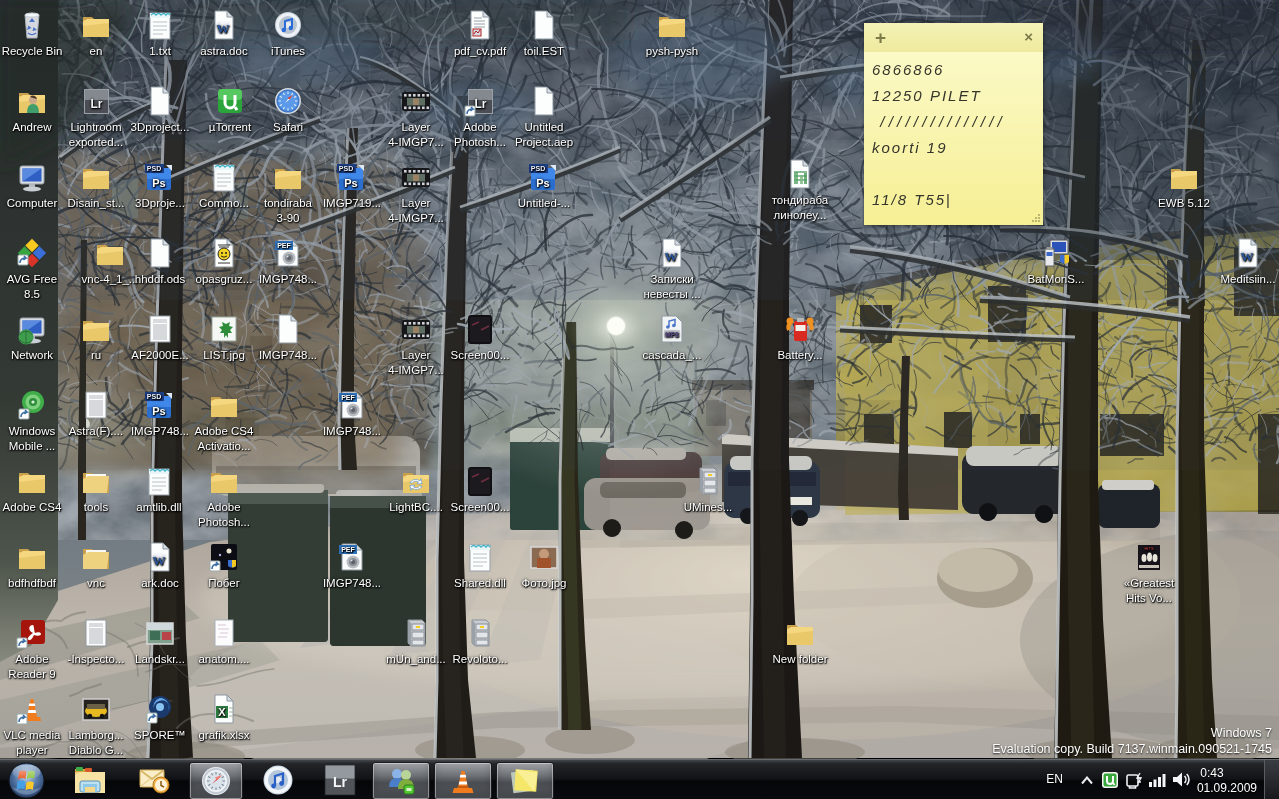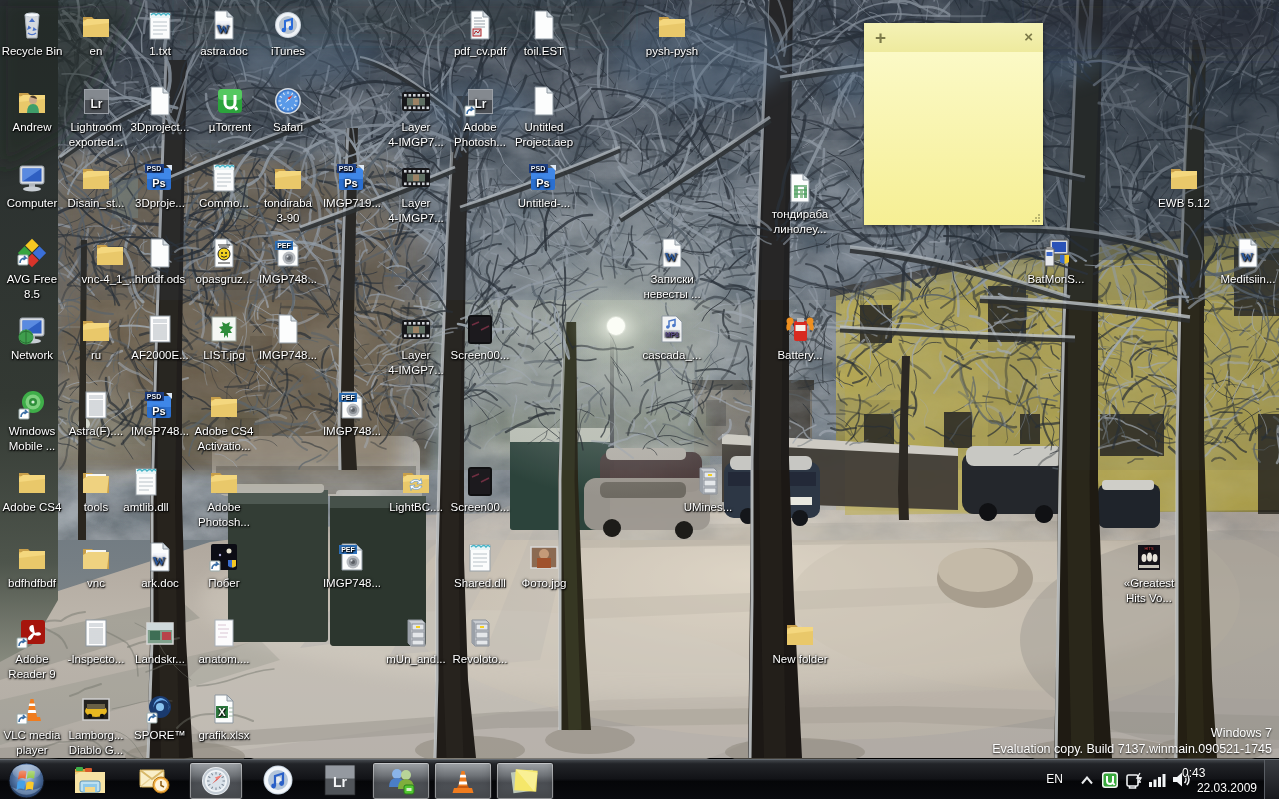--- a/index.html
+++ b/index.html
@@ -624,21 +624,21 @@
       <rect x="13" y="13.5" width="6" height="6.5" fill="#9c8265"></rect>
     </svg>Layer<br>4-IMGP7...</div>
 <div class="ic" style="left:506px;top:161px"><svg width="32" height="32" viewBox="0 0 32 32">
       <rect x="3" y="7" width="24" height="22" rx="2" fill="#2a6fd0"></rect>
       <rect x="3" y="7" width="24" height="11" fill="#3f87e8"></rect>
       <path d="M22,4 h6 v6 z" fill="#dfe9f5"></path>
       <rect x="1" y="3" width="19" height="9" fill="#1d3f86"></rect>
       <text x="10" y="10" font-size="7" font-weight="bold" fill="#eaf1fa" text-anchor="middle">PSD</text>
       <text x="15" y="26" font-size="11" font-weight="bold" fill="#fff" text-anchor="middle">Ps</text>
     </svg>Untitled-...</div>
-<div class="ic" style="left:762px;top:172px"><svg width="32" height="32" viewBox="0 0 32 32">
+<div class="ic" style="left:762px;top:158px"><svg width="32" height="32" viewBox="0 0 32 32">
       <path d="M7,2 h12 l6,6 v22 h-18 z" fill="#fcfdfd" stroke="#8d97a0" stroke-width="1"></path>
       <path d="M19,2 l6,6 h-6 z" fill="#d6dde2" stroke="#8d97a0" stroke-width="1"></path>
       <g stroke="#3e9150" stroke-width="1.2">
         <path d="M10,14 h13"></path>
         <path d="M10,18 h13"></path>
         <path d="M10,22 h13"></path>
       </g>
       <rect x="10" y="14" width="4" height="12" fill="#59a56a" opacity=".8"></rect>
       <rect x="16" y="17" width="3" height="9" fill="#7ab77f" opacity=".8"></rect>
       <rect x="20" y="15" width="3" height="11" fill="#4b9b5e" opacity=".8"></rect>
@@ -840,21 +840,21 @@
       <path d="M3,8 h9 l3,3 h14 v17 h-26 z" fill="#c89f4a"></path>
       <path d="M3,11 h26 v17 h-26 z" fill="#e9c25e"></path>
       <path d="M3,13 l4,-3 h22 l0,18 h-26 z" fill="#f4d77e"></path>
       <path d="M3,28 h26 l0,-14 -26,3 z" fill="#e8c668" opacity=".9"></path>
     </svg>Adobe CS4</div>
 <div class="ic" style="left:58px;top:465px"><svg width="32" height="32" viewBox="0 0 32 32">
       <path d="M3,8 h9 l3,3 h14 v17 h-26 z" fill="#c89f4a"></path>
       <rect x="6" y="9" width="20" height="18" fill="#f7f7f4"></rect>
       <path d="M3,14 l5,-3 h21 l-2,17 h-24 z" fill="#efd280"></path>
     </svg>tools</div>
-<div class="ic" style="left:108px;top:465px"><svg width="32" height="32" viewBox="0 0 32 32">
+<div class="ic" style="left:121px;top:465px"><svg width="32" height="32" viewBox="0 0 32 32">
       <rect x="6" y="4" width="20" height="26" fill="#fbfcfc" stroke="#98a1a8"></rect>
       <path d="M6,4 h20 v5 h-20 z" fill="#e8f4f6"></path>
       <path d="M7,6 q3,-3 5,0 q3,-3 5,0 q3,-3 5,0 q2,-3 4,0" stroke="#45b3c6" fill="none" stroke-width="1.4"></path>
       <g stroke="#b9c2c8" stroke-width="1">
         <path d="M9,13 h14"></path>
         <path d="M9,17 h14"></path>
         <path d="M9,21 h14"></path>
         <path d="M9,25 h10"></path>
       </g>
     </svg>amtlib.dll</div>
@@ -1042,20 +1042,21 @@
         <path d="M21,19 h4"></path>
         <path d="M21,23 h4"></path>
       </g>
     </svg>grafik.xlsx</div>
 <div id="note">
     <div id="ntop">
       <span class="pl">+</span>
       <span class="cr">×</span>
     </div>
     <div id="nbody"></div>
+<div id="ntext">6866866<br>12250 PILET<br><span style="letter-spacing:4.2px">&nbsp;///////////////</span><br>koorti 19<br>&nbsp;<br>11/8 T55<span style="font-style:normal">|</span></div>
 <div style="position:absolute;right:3px;bottom:3px;width:8px;height:8px;opacity:.55;background:radial-gradient(circle at 1px 7px,#8a8850 1px,transparent 1.3px),radial-gradient(circle at 4px 4px,#8a8850 1px,transparent 1.3px),radial-gradient(circle at 7px 1px,#8a8850 1px,transparent 1.3px),radial-gradient(circle at 4px 7px,#8a8850 1px,transparent 1.3px),radial-gradient(circle at 7px 4px,#8a8850 1px,transparent 1.3px),radial-gradient(circle at 7px 7px,#8a8850 1px,transparent 1.3px)"></div>
   </div>
 <div id="evals">Windows 7<br>Evaluation copy. Build 7137.winmain.090521-1745</div>
 <div id="bar">
 <svg style="position:absolute;left:8px;top:2px" width="37" height="37" viewBox="0 0 37 37">
 <defs>
         <radialGradient id="orbg" cx=".5" cy=".4" r=".65">
 <stop offset="0" stop-color="#b8d0e8"></stop>
           <stop offset=".5" stop-color="#5578a8"></stop>
           <stop offset="1" stop-color="#1e3458"></stop>
@@ -1187,15 +1188,15 @@
         <rect x="0" y="9" width="3" height="5"></rect>
         <rect x="4.5" y="6.5" width="3" height="7.5"></rect>
         <rect x="9" y="4" width="3" height="10"></rect>
         <rect x="13.5" y="1" width="3" height="13"></rect>
       </g>
 </svg>
 <svg style="position:absolute;right:89px;top:12px" width="17" height="15" viewBox="0 0 17 15">
 <path d="M0,5 h4 l5,-4.5 v14 l-5,-4.5 h-4 z" fill="#f2f4f6"></path>
 <path d="M11.5,4 a5,5 0 0,1 0,7 M13.8,2 a8,8 0 0,1 0,11" stroke="#f2f4f6" stroke-width="1.6" fill="none"></path>
 </svg>
-<div class="trtxt" style="right:37px;top:6px;width:60px;text-align:left">0:43</div>
-<div class="trtxt" style="right:22px;top:21px;width:90px;text-align:right">22.03.2009</div>
+<div class="trtxt" style="right:37px;top:6px;width:60px;text-align:center">0:43</div>
+<div class="trtxt" style="right:22px;top:21px;width:90px;text-align:right">01.09.2009</div>
 <div style="position:absolute;right:0;top:0;width:14px;height:40px;border-left:1px solid #5a5e64;background:linear-gradient(#3a3d42,#17181c)"></div>
 </div>
 </body></html>

